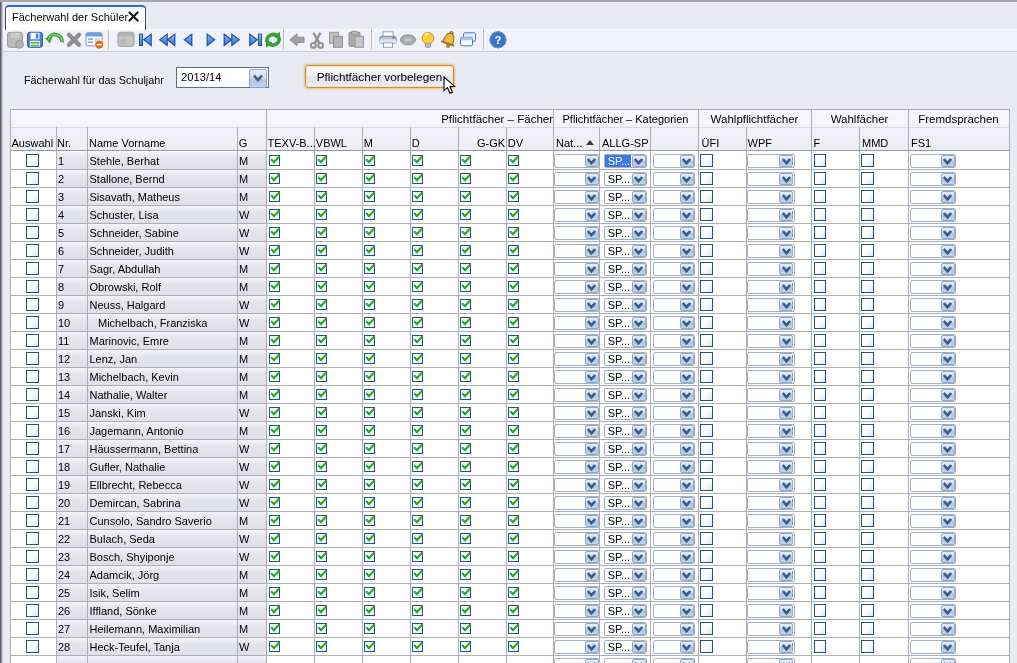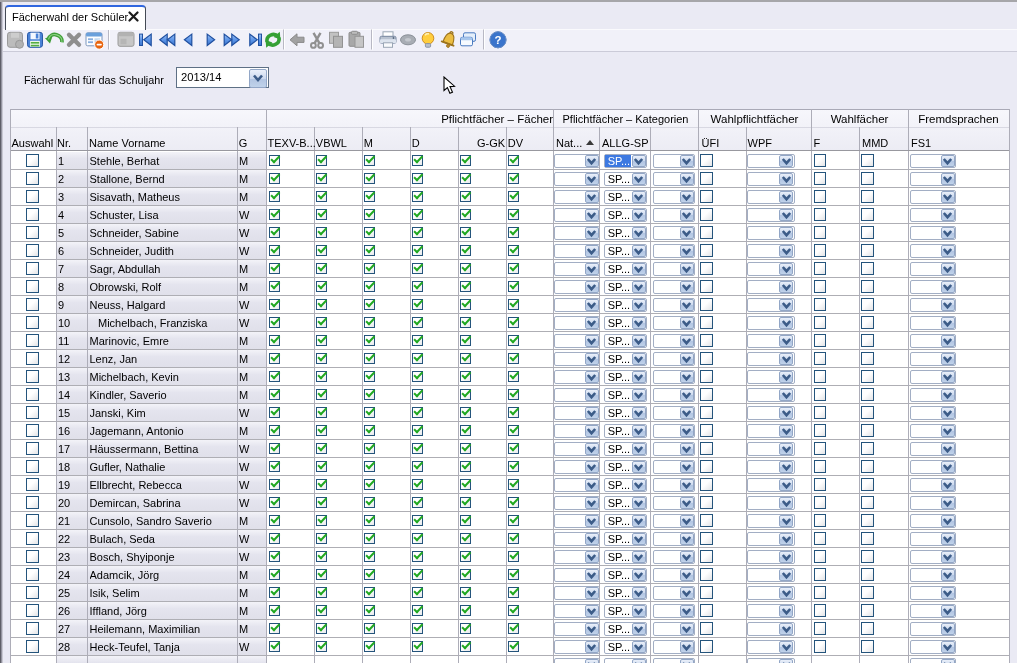--- a/index.html
+++ b/index.html
@@ -166,20 +166,21 @@
 </svg>
 <div class="txt" style="left:24px;top:71.5px;font-size:10.8px">Fächerwahl für das Schuljahr</div>
 <div class="ab" style="left:176px;top:67px;width:91px;height:19px;border:1px solid #5e7085;background:#fff">
       <div class="ctext" style="left:4px;top:2.5px;font-size:11.2px">2013/14</div>
       <div class="ab" style="right:1px;top:1px;width:16px;height:17px;border:1px solid #92a6c6;border-radius:2px;background:linear-gradient(#eaf0fa,#ccd9ee 50%,#b2c5e2 52%,#c0d2ea)">
         <svg width="12" height="9" style="position:absolute;left:1.5px;top:4px" viewBox="0 0 12 9">
           <path d="M2 1.5 L6 6 L10 1.5" fill="none" stroke="#3c5c88" stroke-width="2.6"></path>
         </svg>
       </div>
     </div>
+<div class="ab" style="left:305px;top:65px;width:149px;height:23px;border:1px solid #bc9454;border-radius:3px;background:linear-gradient(#fcfcfc,#f0f1f3 45%,#e2e5e9 50%,#ebeef1);box-shadow:0 0 2px 1px rgba(238,185,95,0.85), inset 0 0 0 1px #f9e3ac;text-align:center;line-height:22px;font-size:11.7px;box-sizing:border-box">Pflichtfächer vorbelegen</div>
 <svg class="ab" style="left:443px;top:76px;z-index:9" width="13" height="19" viewBox="0 0 13 19">
       <path d="M1 1 L1 14.5 L4.4 11.6 L6.9 17.3 L9.5 16.2 L7 10.6 L11.5 10.2 Z" fill="#fff" stroke="#000" stroke-width="1.1"></path>
     </svg>
 <div class="ab" style="left:11px;top:109px;width:998px;height:40.5px;background:linear-gradient(#f7f7fc,#ececf4)"></div>
 <div class="ab" style="left:11px;top:150.5px;width:998px;height:512.5px;background:#ffffff"></div>
 <div class="hln" style="left:10px;top:108.5px;width:999px;background:#a9a9b6"></div>
 <div class="vln" style="left:10px;top:108.5px;height:554.5px"></div>
 <div class="vln" style="left:1009px;top:108.5px;height:554.5px"></div>
 <div class="vln" style="left:266px;top:109px;height:17.5px"></div>
 <div class="vln" style="left:553px;top:109px;height:17.5px"></div>
@@ -1045,21 +1046,21 @@
         </svg>
       </div>
     </div>
 <div class="cb" style="left:700px;top:370.4px"></div>
 <div class="cb" style="left:813.5px;top:370.4px"></div>
 <div class="cb" style="left:861px;top:370.4px"></div>
 <div class="ab" style="left:55.5px;top:385.6px;width:210.5px;height:17.5px;background:linear-gradient(180deg,#f3f3f8,#e4e4ee 40%,#e0e0ea)"></div>
 <div class="hln" style="left:11px;top:403.1px;width:998px;background:#aeaeb4"></div>
 <div class="cb" style="left:26px;top:388.4px"></div>
 <div class="txt" style="left:58px;top:387.2px;width:26px">14</div>
-<div class="txt" style="left:89.5px;top:387.2px;width:145px">Kindler, Saverio</div>
+<div class="txt" style="left:89.5px;top:387.2px;width:145px">Nathalie, Walter</div>
 <div class="txt" style="left:239px;top:387.2px;width:25px">M</div>
 <div class="cbc" style="left:268.5px;top:388.8px">
       <div class="chk"></div>
     </div>
 <div class="cbc" style="left:316.3px;top:388.8px">
       <div class="chk"></div>
     </div>
 <div class="cbc" style="left:364.3px;top:388.8px">
       <div class="chk"></div>
     </div>
@@ -1801,21 +1802,21 @@
         </svg>
       </div>
     </div>
 <div class="cb" style="left:700px;top:586.4px"></div>
 <div class="cb" style="left:813.5px;top:586.4px"></div>
 <div class="cb" style="left:861px;top:586.4px"></div>
 <div class="ab" style="left:55.5px;top:601.6px;width:210.5px;height:17.5px;background:linear-gradient(180deg,#f3f3f8,#e4e4ee 40%,#e0e0ea)"></div>
 <div class="hln" style="left:11px;top:619.1px;width:998px;background:#aeaeb4"></div>
 <div class="cb" style="left:26px;top:604.4px"></div>
 <div class="txt" style="left:58px;top:603.2px;width:26px">26</div>
-<div class="txt" style="left:89.5px;top:603.2px;width:145px">Iffland, Jörg</div>
+<div class="txt" style="left:89.5px;top:603.2px;width:145px">Iffland, Sönke</div>
 <div class="txt" style="left:239px;top:603.2px;width:25px">M</div>
 <div class="cbc" style="left:268.5px;top:604.8px">
       <div class="chk"></div>
     </div>
 <div class="cbc" style="left:316.3px;top:604.8px">
       <div class="chk"></div>
     </div>
 <div class="cbc" style="left:364.3px;top:604.8px">
       <div class="chk"></div>
     </div>

